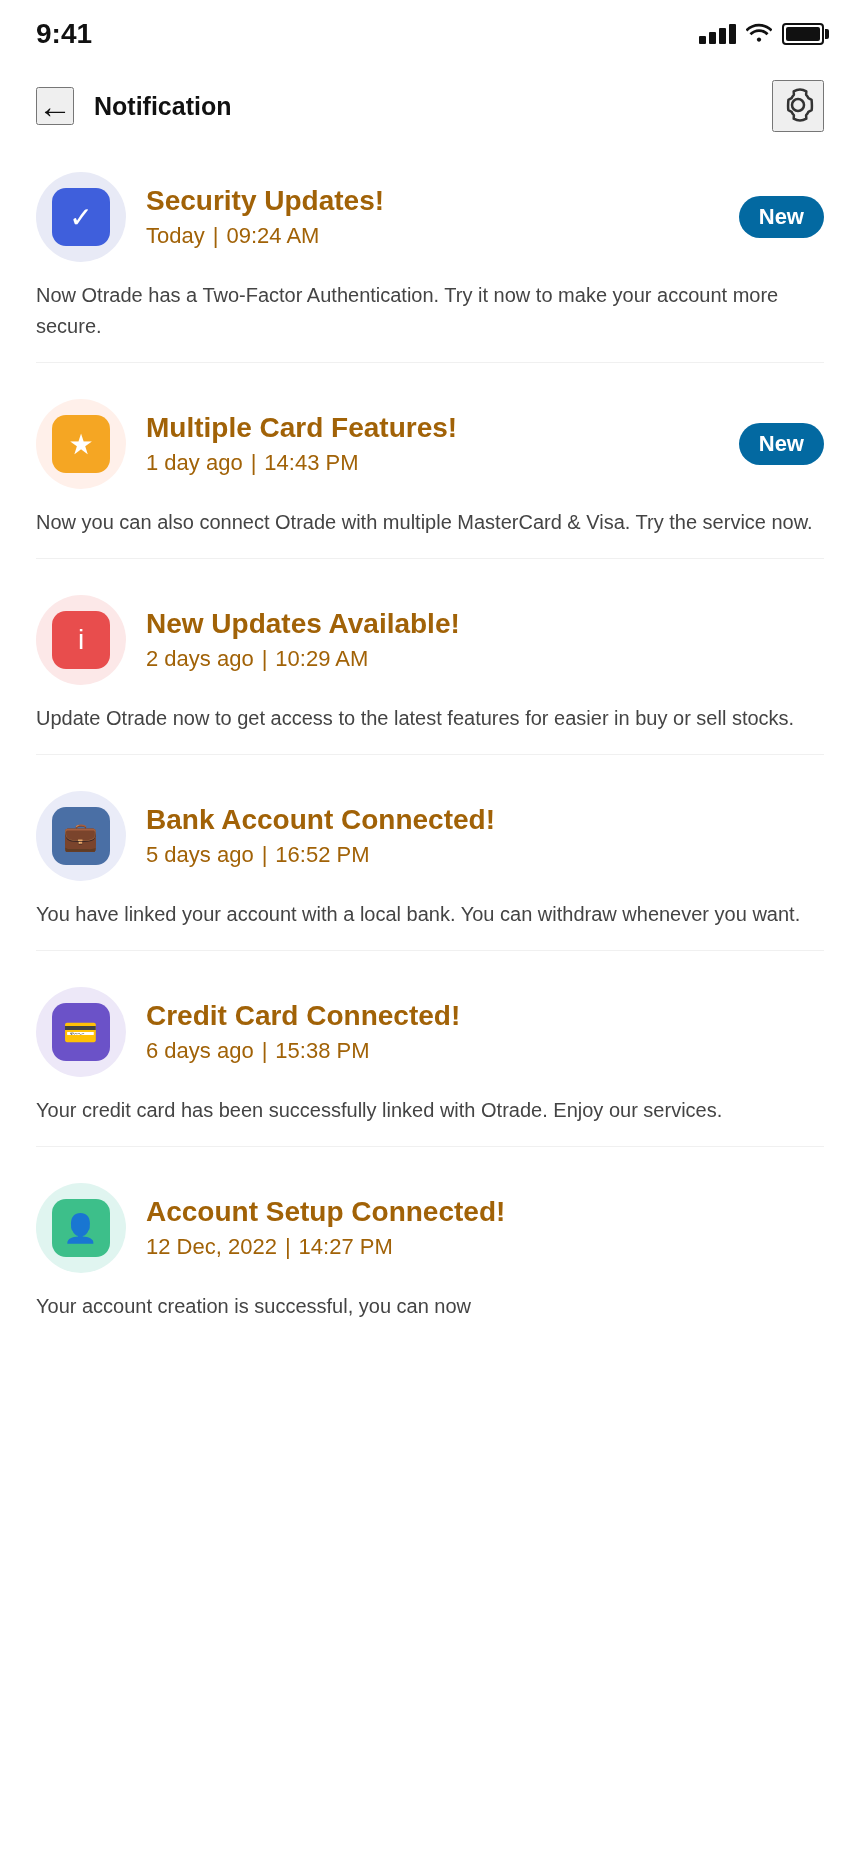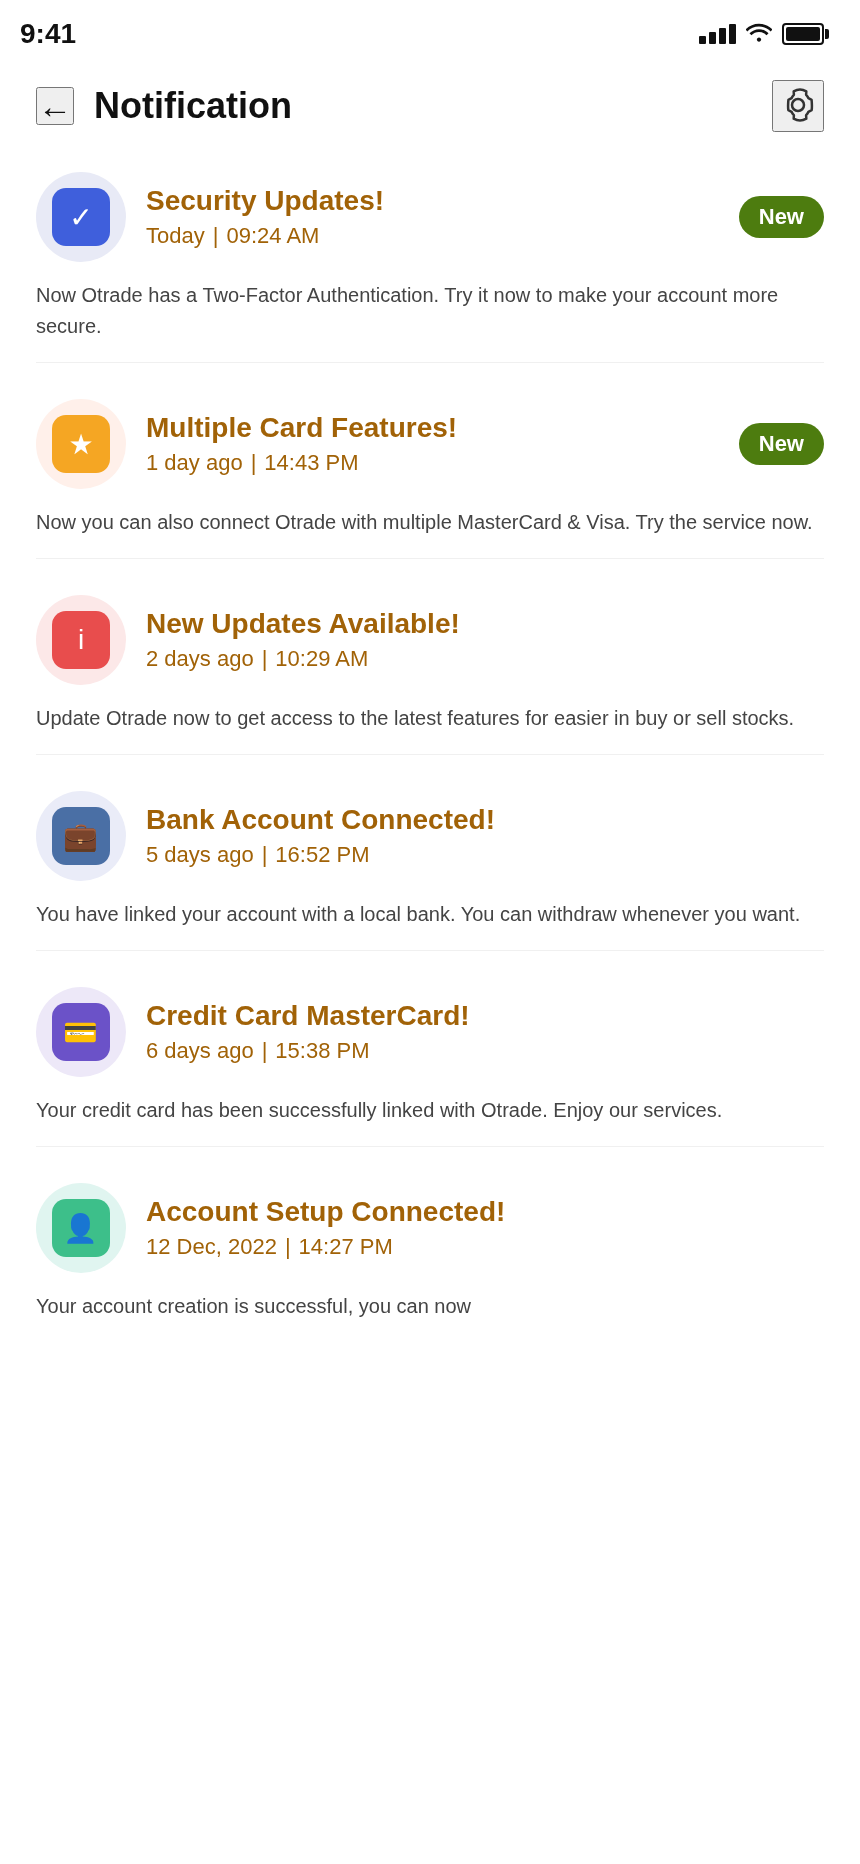--- a/index.html
+++ b/index.html
@@ -11,21 +11,21 @@
       background: #ffffff;
       font-family: -apple-system, BlinkMacSystemFont, 'Segoe UI', sans-serif;
       color: #1a1a1a;
     }
 
     
     .status-bar {
       display: flex;
       justify-content: space-between;
       align-items: center;
-      padding: 18px 36px 10px 20px;
+      padding: 18px 36px 10px 36px;
     }
     .status-time {
       font-size: 28px;
       font-weight: 600;
       color: #111;
     }
     .status-icons {
       display: flex;
       align-items: center;
       gap: 10px;
@@ -92,21 +92,21 @@
       display: flex;
       align-items: center;
     }
     .back-arrow {
       font-size: 34px;
       font-weight: 400;
       color: #111;
       line-height: 1;
     }
     .header-title {
-      font-size: 36px;
+      font-size: 25px;
       font-weight: 700;
       color: #111;
     }
     .gear-btn {
       cursor: pointer;
       width: 52px;
       height: 52px;
       display: flex;
       align-items: center;
       justify-content: center;
@@ -168,21 +168,21 @@
       margin-bottom: 6px;
     }
     .notif-time {
       font-size: 22px;
       color: #a16207;
     }
     .notif-time .separator {
       margin: 0 8px;
     }
     .new-badge {
-      background: #4d7c0f;
+      background: #0369a1;
       color: white;
       font-size: 22px;
       font-weight: 600;
       padding: 8px 20px;
       border-radius: 22px;
       flex-shrink: 0;
       margin-left: 16px;
     }
     .notif-body {
       font-size: 20px;
@@ -292,21 +292,21 @@
       </div>
       <p class="notif-body">You have linked your account with a local bank. You can withdraw whenever you want.</p>
       <div class="divider"></div>
     </div>
     <div class="notif-item">
       <div class="notif-header">
         <div class="notif-icon-wrap light-purple-bg">
           <div class="notif-icon-inner purple">💳</div>
         </div>
         <div class="notif-meta">
-          <div class="notif-title">Credit Card MasterCard!</div>
+          <div class="notif-title">Credit Card Connected!</div>
           <div class="notif-time">6 days ago<span class="separator">|</span>15:38 PM</div>
         </div>
       </div>
       <p class="notif-body">Your credit card has been successfully linked with Otrade. Enjoy our services.</p>
       <div class="divider"></div>
     </div>
     <div class="notif-item">
       <div class="notif-header">
         <div class="notif-icon-wrap teal-bg">
           <div class="notif-icon-inner green">👤</div>

